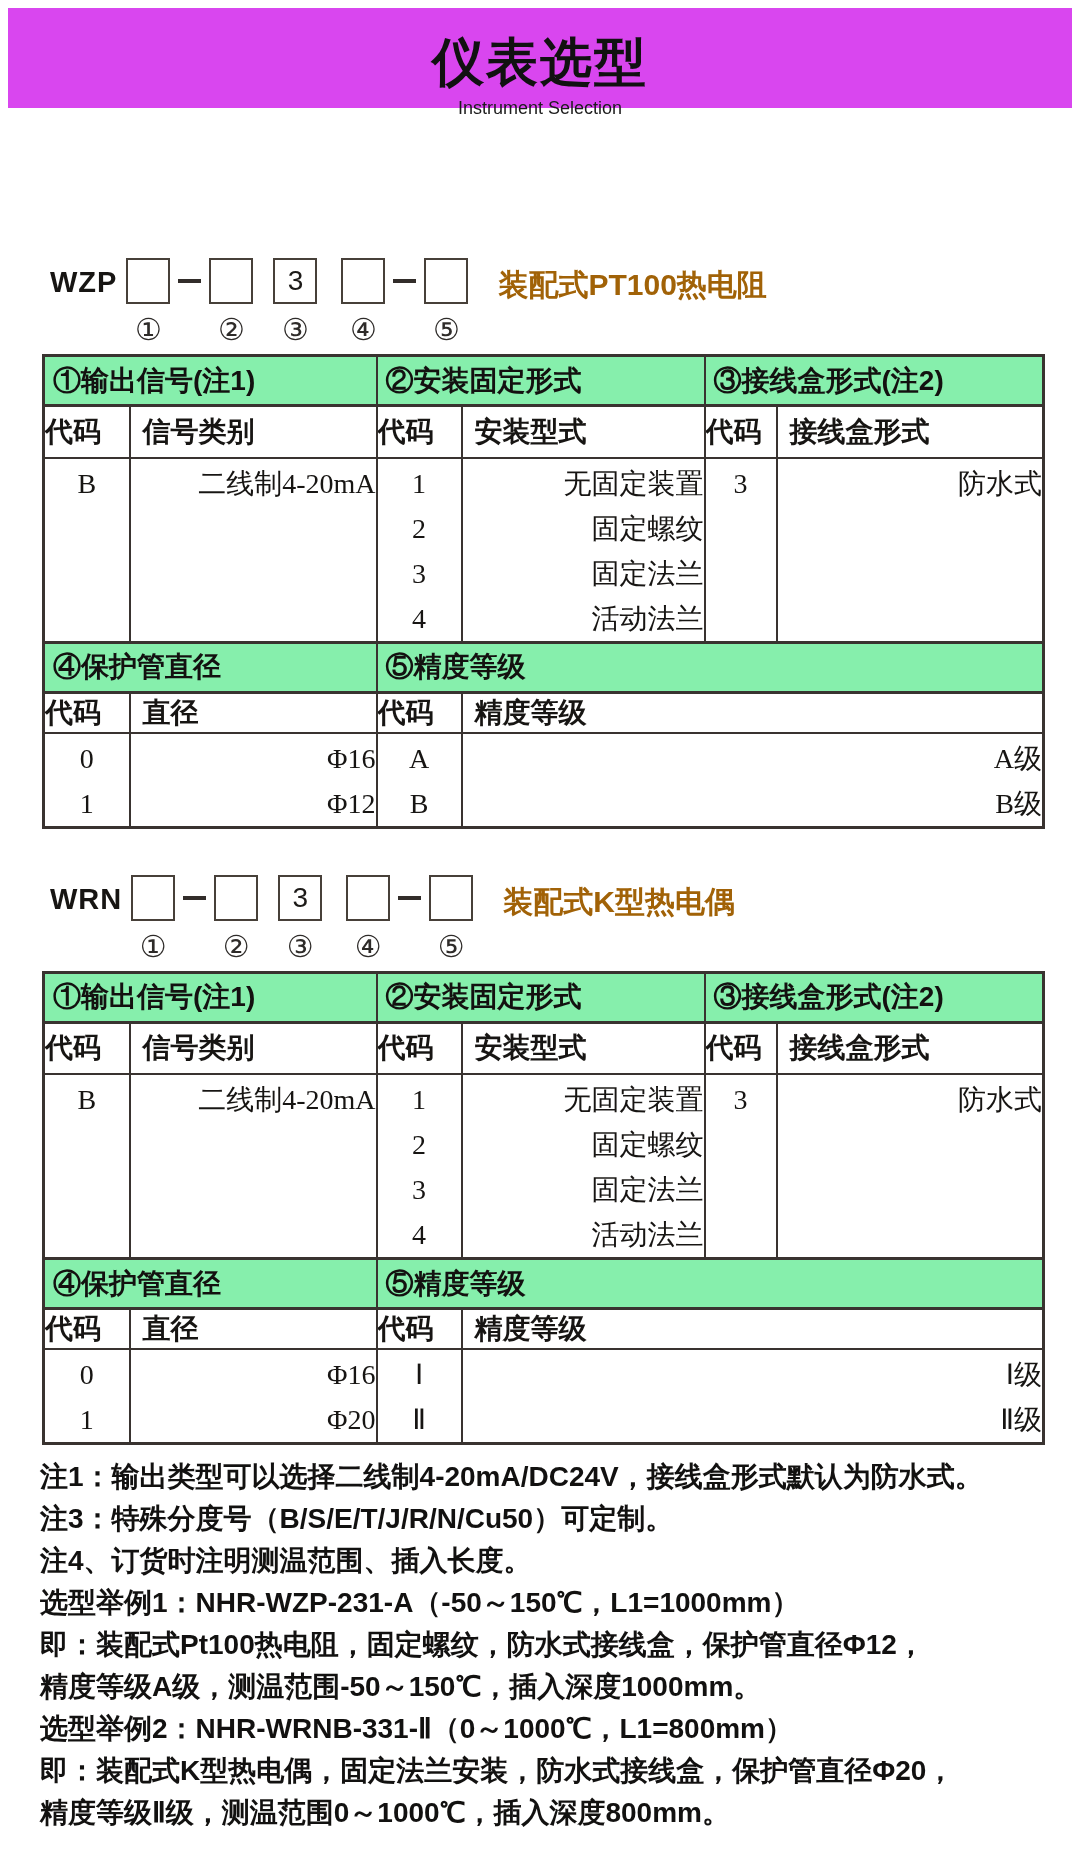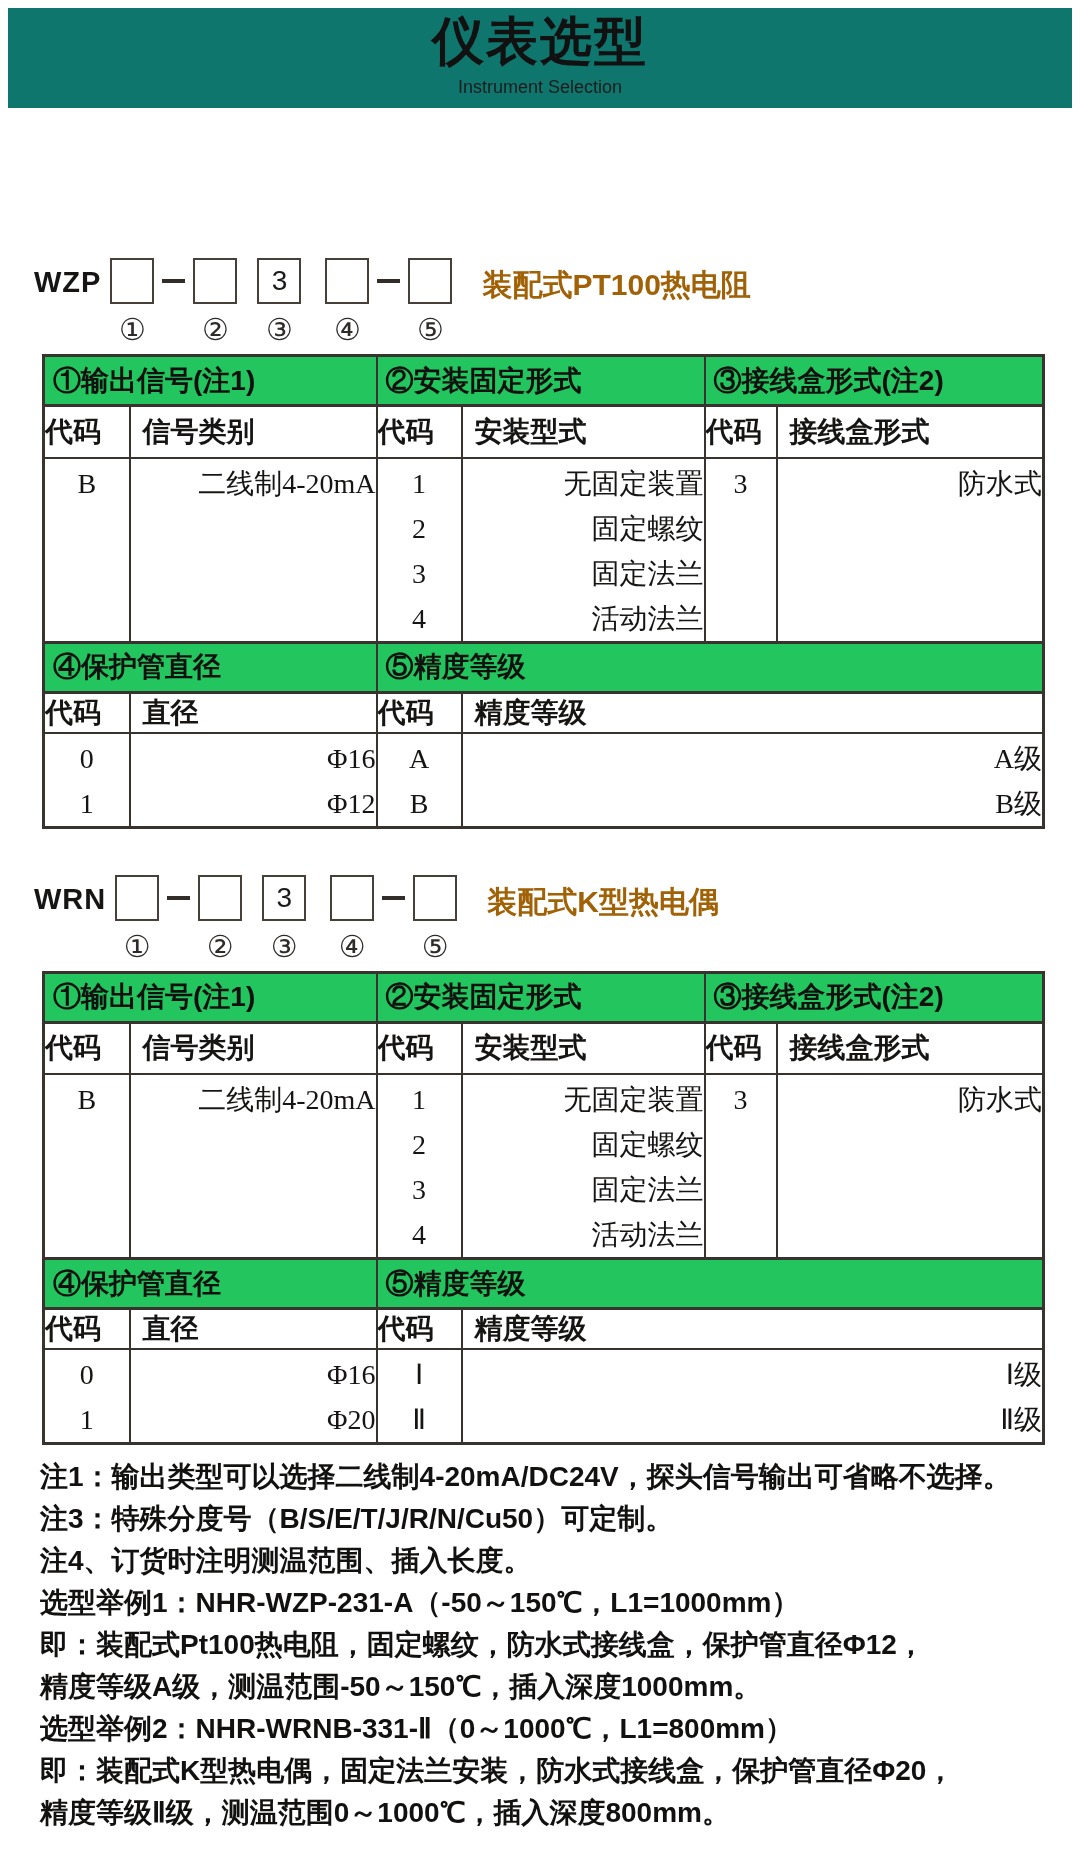--- a/index.html
+++ b/index.html
@@ -4,28 +4,28 @@
 <style>
   * { margin:0; padding:0; box-sizing:border-box; }
   html,body { background:#ffffff; }
   body {
     width:1080px; height:1871px; overflow:hidden;
     font-family:"Liberation Sans", sans-serif;
     color:#171513;
   }
   
   .page-header {
-    margin:8px 8px 0 8px; height:100px; background:#0f766e;
-    text-align:center; padding-top:4px;
+    margin:8px 8px 0 8px; height:100px; background:#d946ef;
+    text-align:center; padding-top:25px;
   }
   .page-title { font-size:52px; font-weight:bold; line-height:1.12; letter-spacing:2px; color:#111; }
   .page-subtitle { font-size:18px; margin-top:7px; color:#1c1c1c; }
 
   
-  .model-block { margin-left:34px; }
+  .model-block { margin-left:50px; }
   .model-block.first { margin-top:150px; }
   .model-block.second { margin-top:46px; }
   .model-row { display:flex; align-items:flex-start; }
   .model-prefix { font-size:29px; font-weight:600; margin-top:8px; letter-spacing:1px; }
   .code-group { display:flex; flex-direction:column; align-items:center; }
   .g1 { margin-left:9px; }
   .g3 { margin-left:20px; }
   .g4 { margin-left:24px; }
   .code-box {
     width:44px; height:46px; border:2px solid #474039;
@@ -36,21 +36,21 @@
   .dash { width:23px; height:4px; background:#322d2a; margin:21px 8px 0 8px; }
   .model-desc { font-size:30px; font-weight:bold; margin-left:30px; margin-top:7px; color:#a16207; }
 
   
   .sel-table {
     border-collapse:collapse; table-layout:fixed;
     width:1000px; margin:9px 0 0 42px;
     border:3px solid #393330;
   }
   .sel-table td { border:2px solid #393330; overflow:hidden; }
-  .sec-row td { background:#22c55e; border-top:3px solid #393330; border-bottom:3px solid #393330; }
+  .sec-row td { background:#86efac; border-top:3px solid #393330; border-bottom:3px solid #393330; }
   .sec-head {
     font-size:28px; font-weight:bold; color:#131110;
     height:50px; padding-left:8px; text-align:left; vertical-align:middle;
   }
   .col-head {
     font-family:"Liberation Serif", serif; font-weight:bold;
     font-size:28px; height:52px; vertical-align:middle;
   }
   .colhead-row.bottom .col-head { height:40px; }
   .col-head.code { text-align:left; }
@@ -284,21 +284,21 @@
     </td>
     <td class="data-cell label" colspan="3">
       <div class="line">Ⅰ级</div>
       <div class="line">Ⅱ级</div>
     </td>
   </tr>
 </tbody>
   </table>
 
 <div class="notes">
-  <div class="note-line">注1：输出类型可以选择二线制4-20mA/DC24V，探头信号输出可省略不选择。</div>
+  <div class="note-line">注1：输出类型可以选择二线制4-20mA/DC24V，接线盒形式默认为防水式。</div>
   <div class="note-line">注3：特殊分度号（B/S/E/T/J/R/N/Cu50）可定制。</div>
   <div class="note-line">注4、订货时注明测温范围、插入长度。</div>
   <div class="note-line">选型举例1：NHR-WZP-231-A（-50～150℃，L1=1000mm）</div>
   <div class="note-line">即：装配式Pt100热电阻，固定螺纹，防水式接线盒，保护管直径Φ12，</div>
   <div class="note-line">精度等级A级，测温范围-50～150℃，插入深度1000mm。</div>
   <div class="note-line">选型举例2：NHR-WRNB-331-Ⅱ（0～1000℃，L1=800mm）</div>
   <div class="note-line">即：装配式K型热电偶，固定法兰安装，防水式接线盒，保护管直径Φ20，</div>
   <div class="note-line">精度等级Ⅱ级，测温范围0～1000℃，插入深度800mm。</div>
 </div>
 

